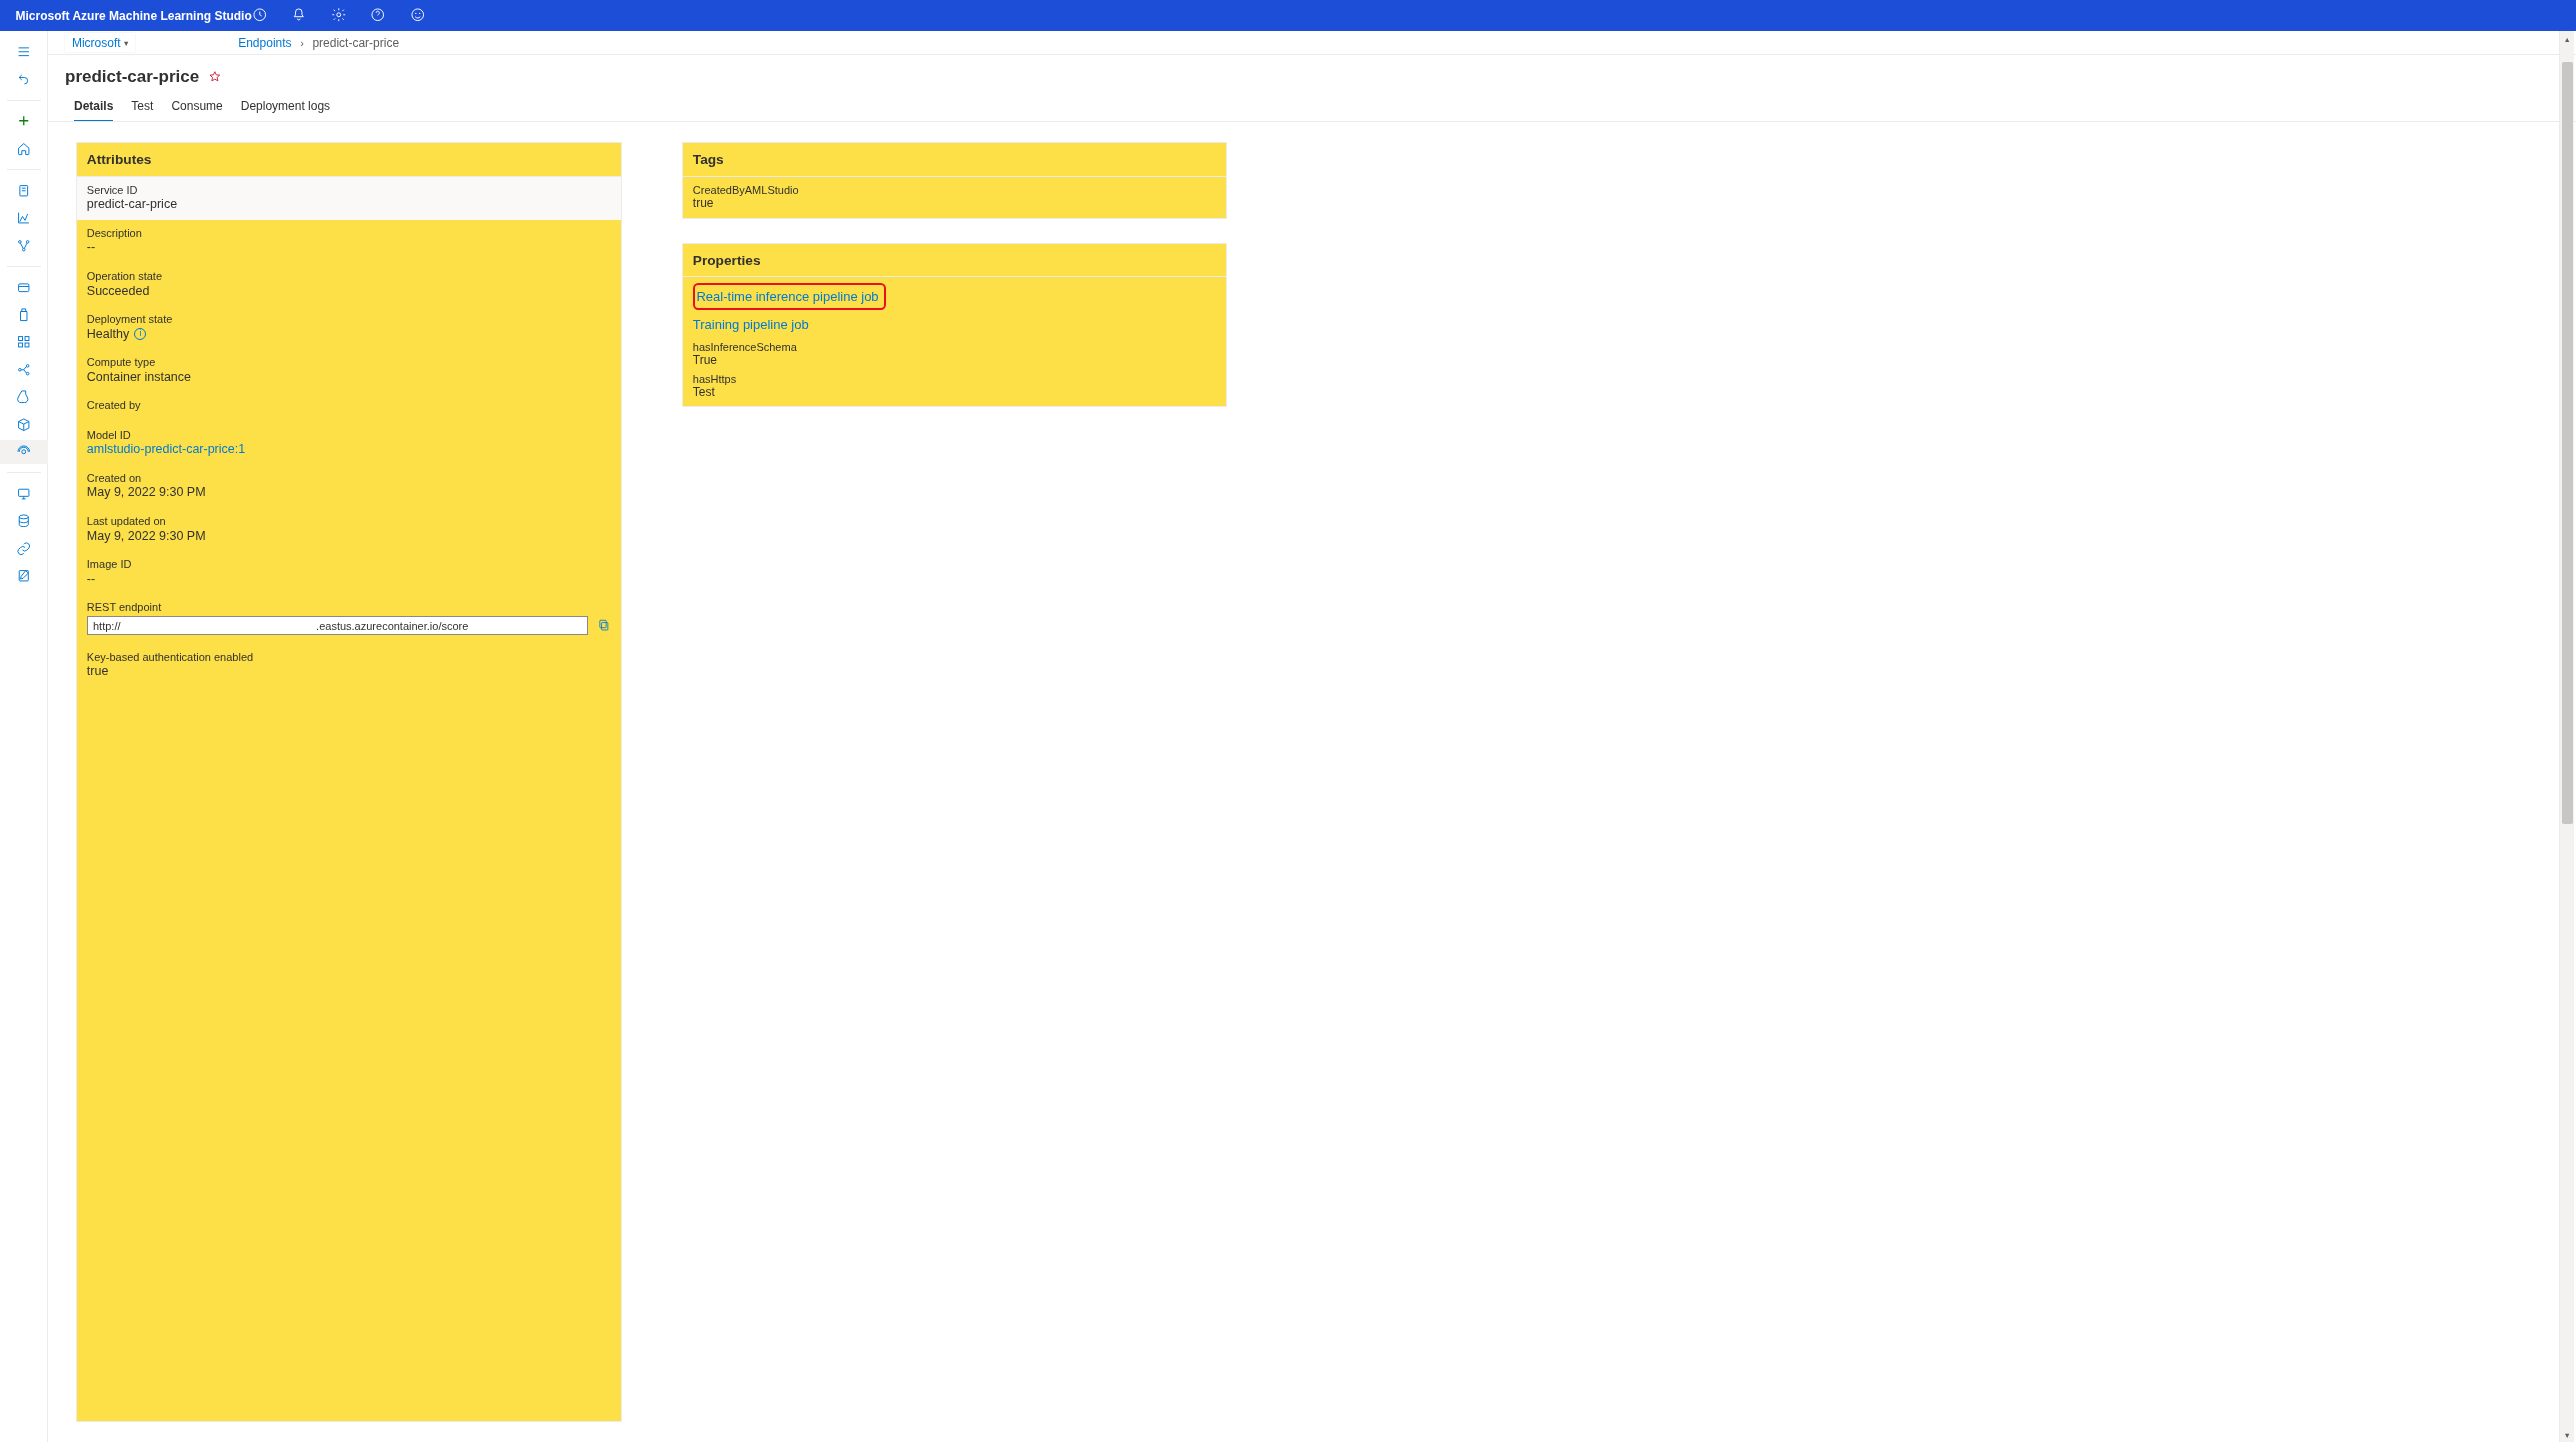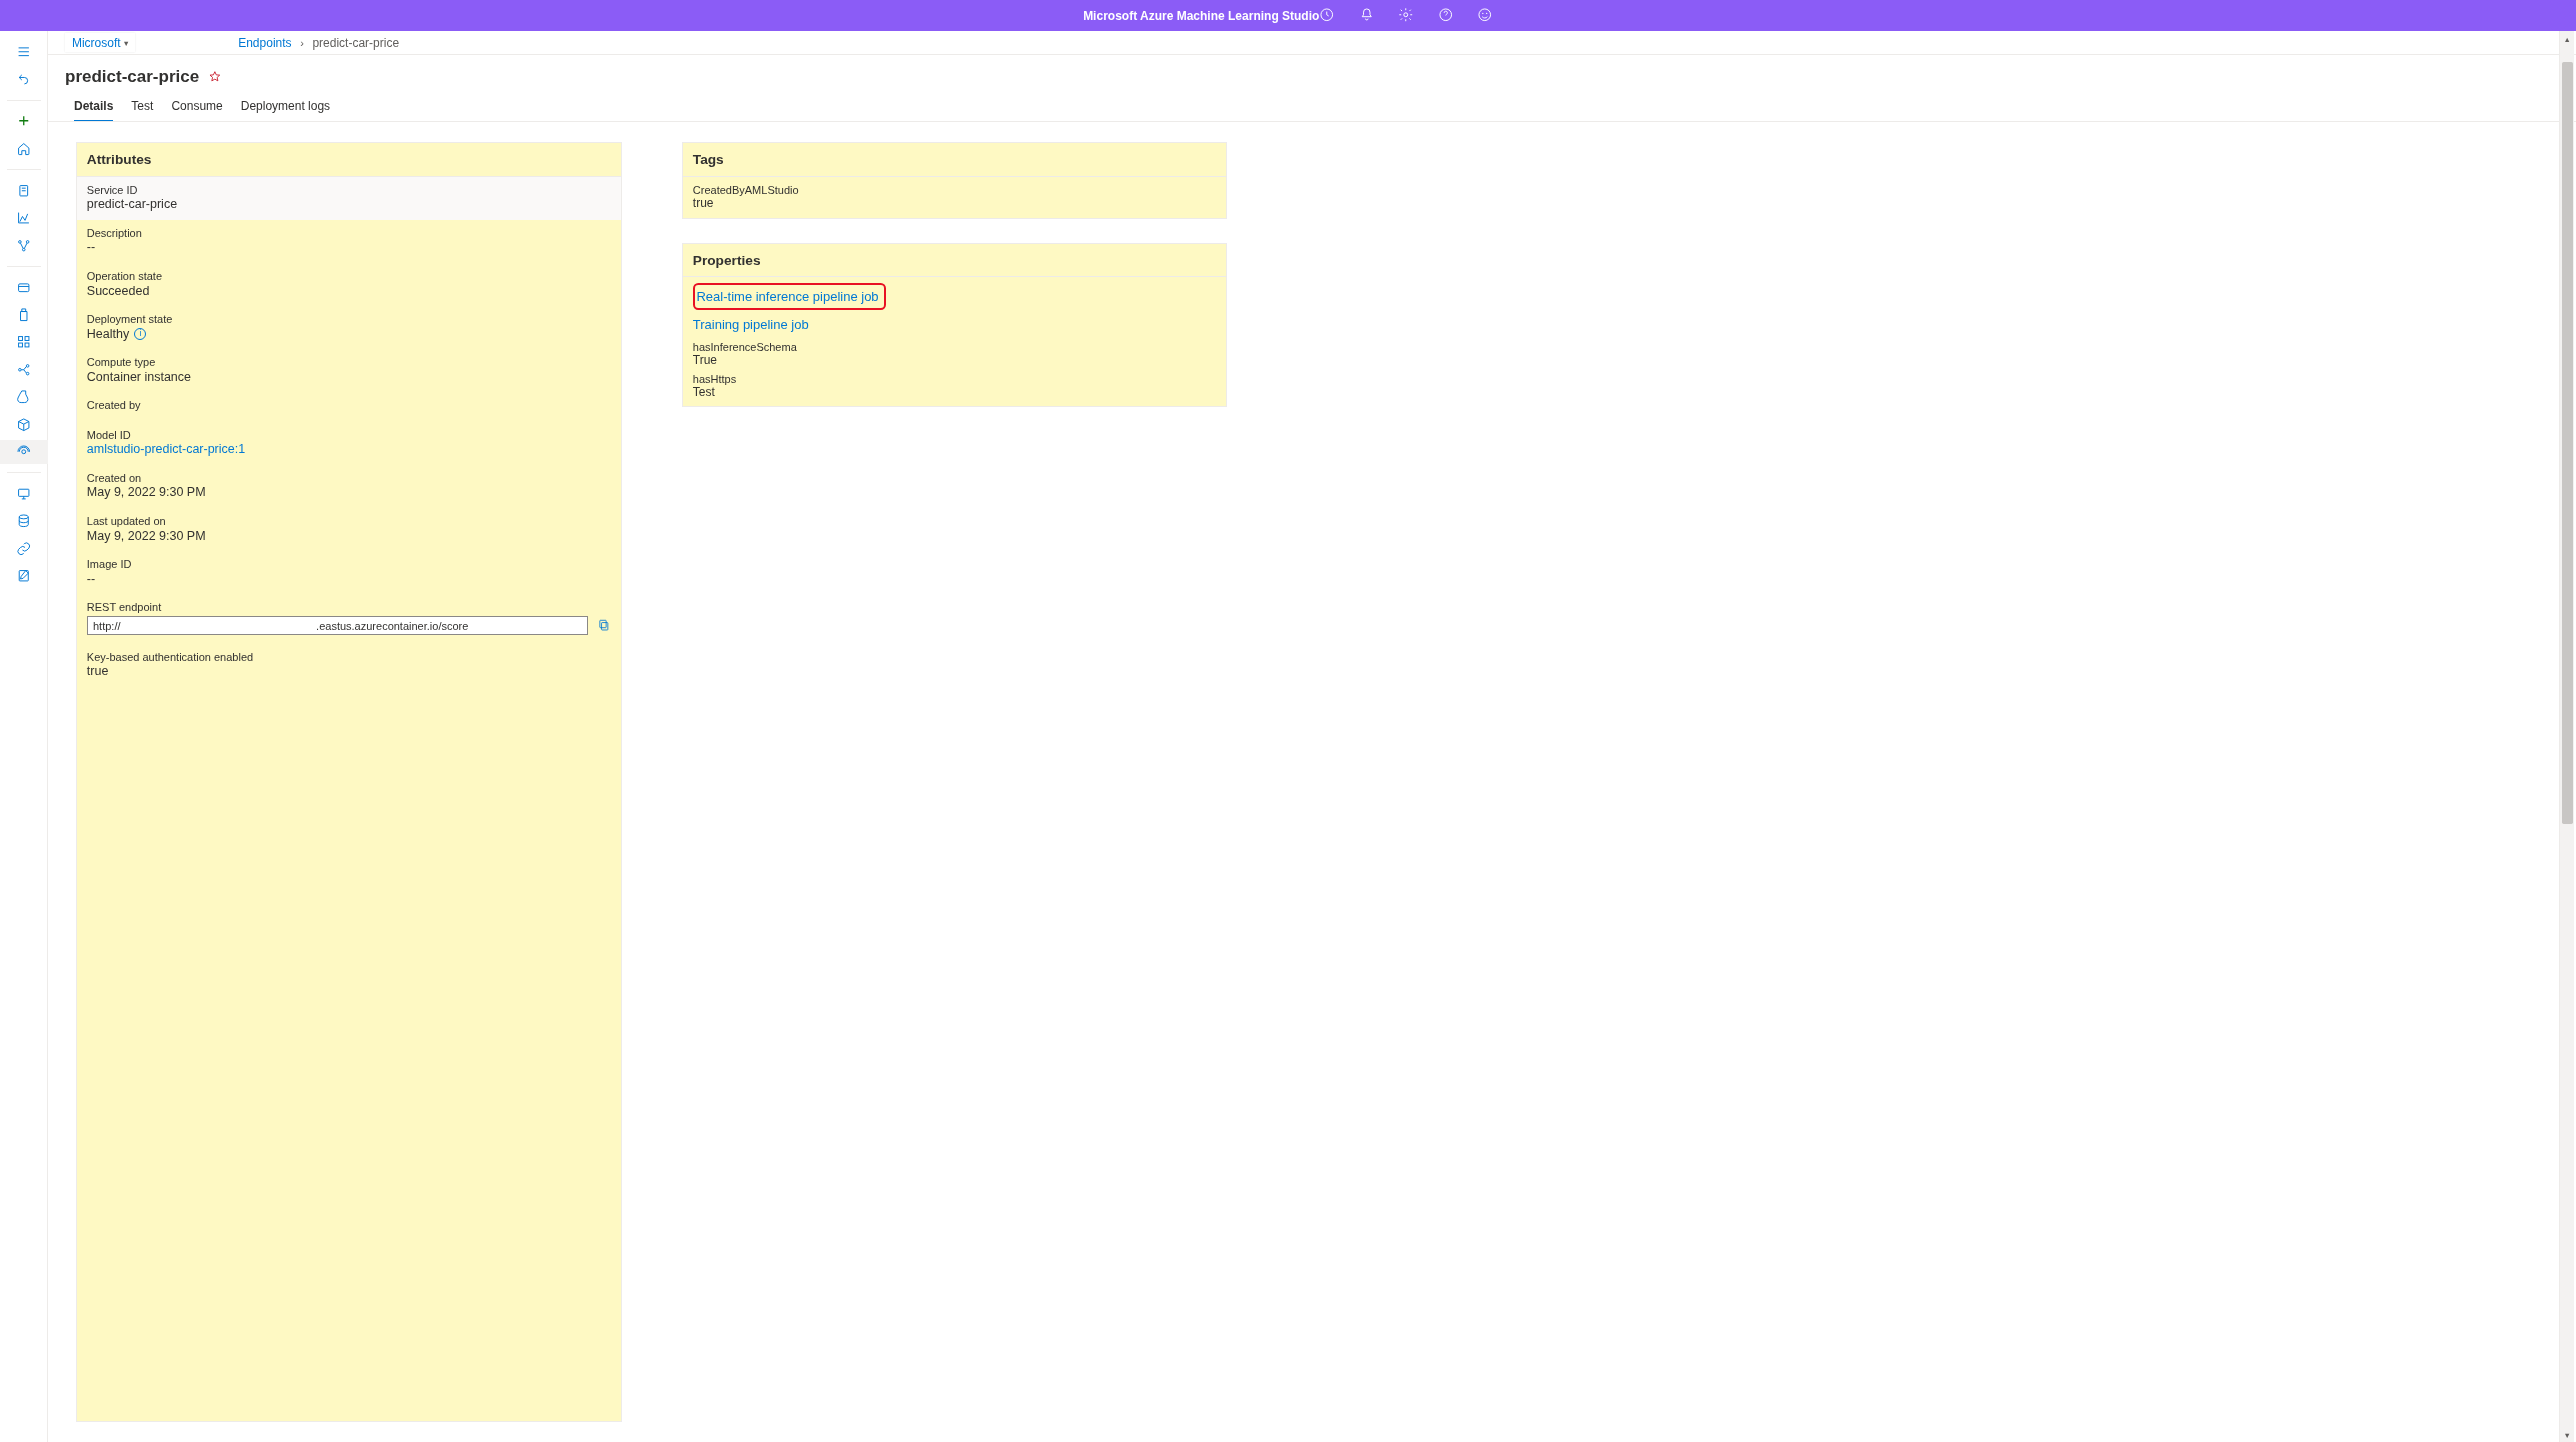--- a/index.html
+++ b/index.html
@@ -7,27 +7,27 @@
     font-family: "Segoe UI", -apple-system, BlinkMacSystemFont, sans-serif;
     font-size: 11px;
     color: #323130;
     background: #fff;
     width: 2576px;
     height: 1443px;
     overflow: hidden;
     transform-origin: top left;
   }
   .topbar {
-    background: #8b5cf6;
+    background: #1d4ed8;
     color: #fff;
     height: 31px;
     display: flex;
     align-items: center;
     padding: 0 15.5px;
-    justify-content: center;
+    justify-content: flex-start;
   }
   .topbar-left { font-weight: 600; font-size: 12px; }
   .topbar-right { display: flex; gap: 24px; align-items: center; }
   .topbar-right svg { width: 15.5px; height: 15.5px; fill: #fff; cursor:pointer; }
 
   .shell { display: flex; height: calc(100% - 31px); }
   .sidebar {
     width: 48px;
     border-right: 0.9px solid #edebe9;
     display: flex;
@@ -92,21 +92,21 @@
 
   .content-area {
     flex: 1;
     display: flex;
     gap: 60px;
     padding: 20.6px 36px 20.6px 27.5px;
     overflow: auto;
   }
   .panel {
     border: 0.9px solid #edebe9;
-    background: #fef9c3;
+    background: #fde047;
   }
   .panel .panel-header {
     padding: 8.6px 10.3px;
     font-weight: 600;
     font-size: 13.7px;
     border-bottom: 0.9px solid #edebe9;
   }
   .attr-block {
     padding: 6.9px 10.3px 8.6px 10.3px;
   }

